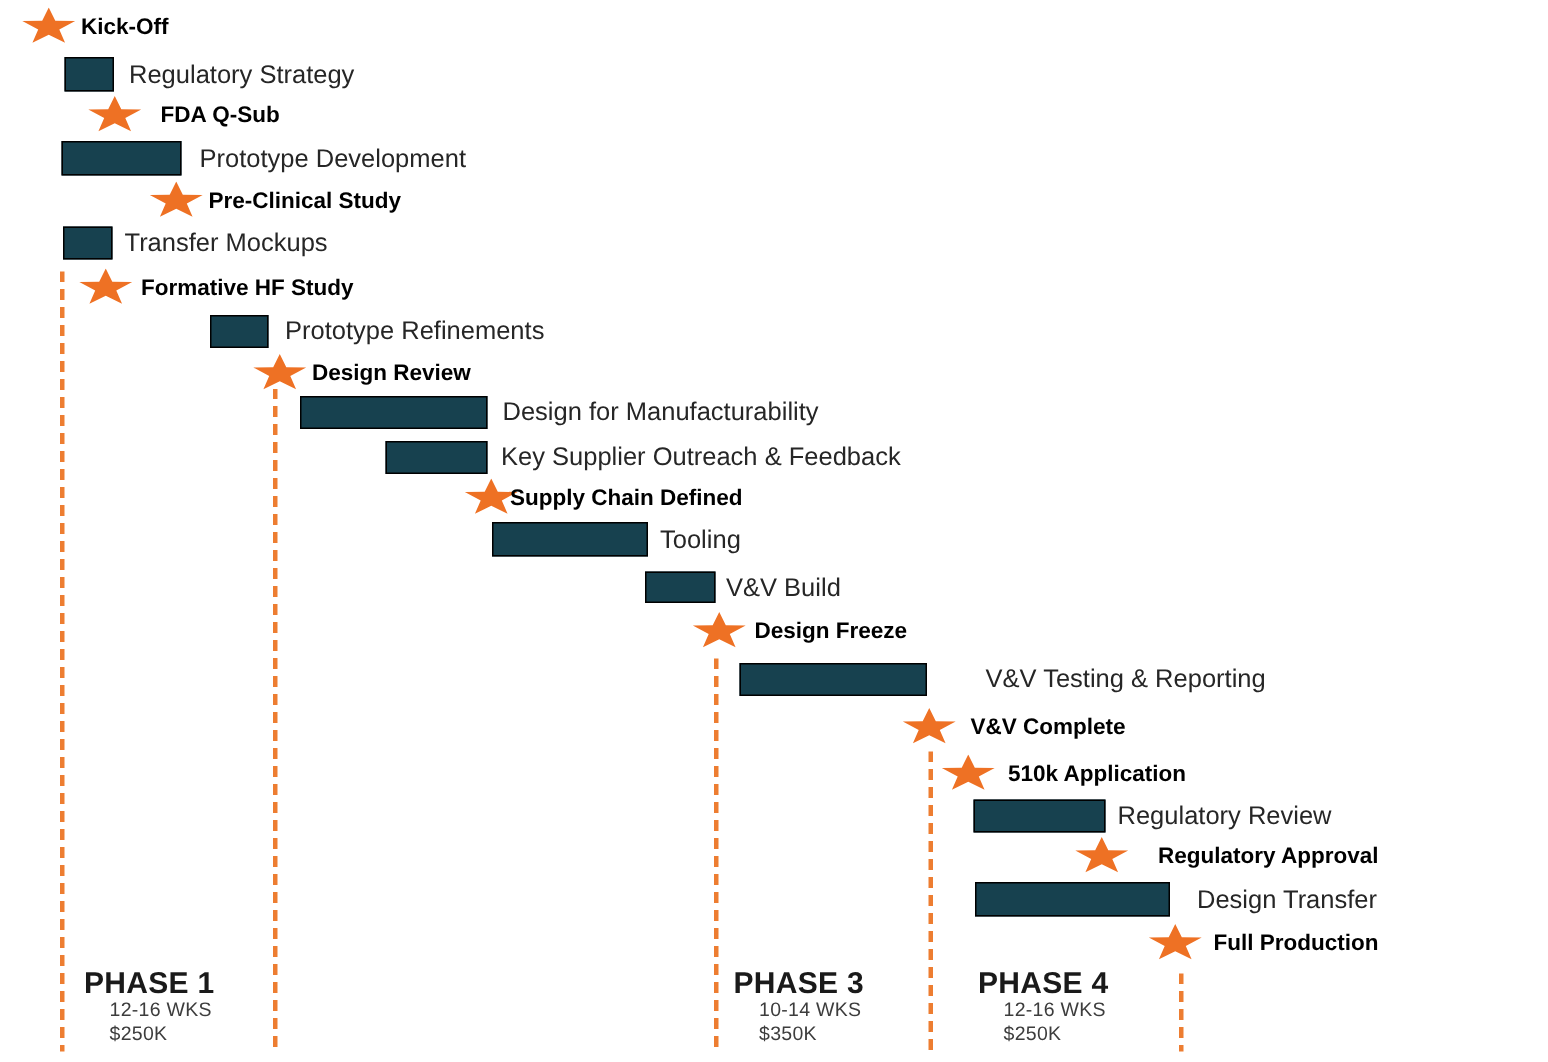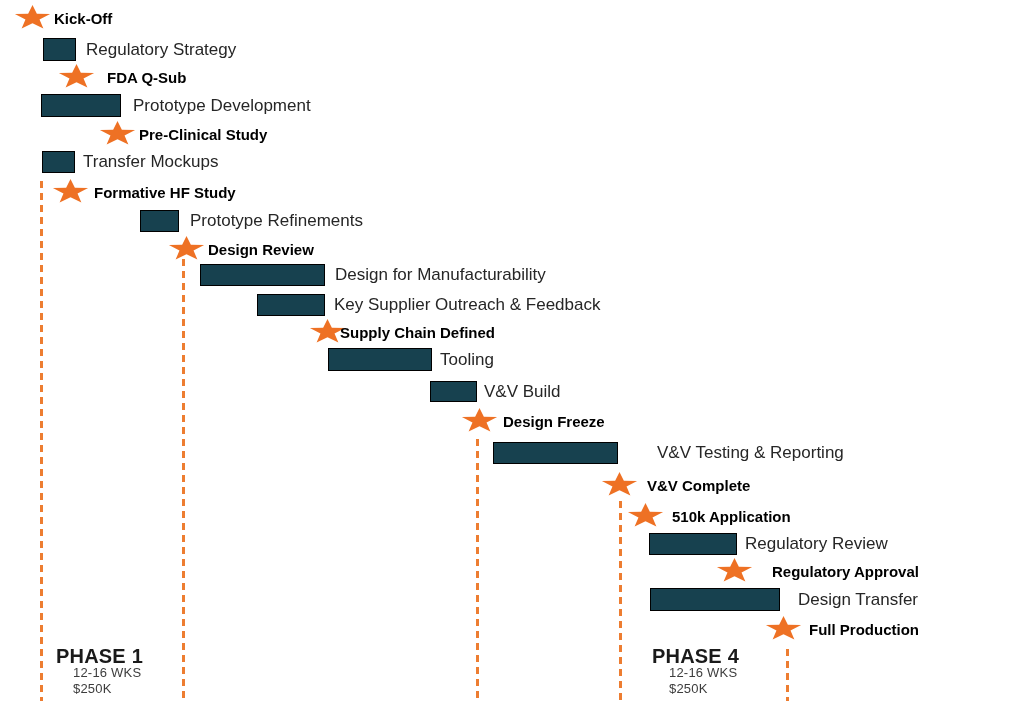--- a/index.html
+++ b/index.html
@@ -143,18 +143,23 @@
     <div class="milestone-label" style="left: 772px; top: 571px;">Regulatory Approval</div>
     <svg class="milestone-star" viewBox="0 0 100 70" preserveAspectRatio="none" aria-hidden="true" style="left: 764.5px; top: 616px; position: absolute;">
       <polygon points="50,0 61.8,23.7 97.6,24.2 69,39.3 79.4,63.3 50,49 20.6,63.3 31,39.3 2.4,24.2 38.2,23.7"></polygon>
     </svg>
     <div class="milestone-label" style="left: 809px; top: 629px;">Full Production</div>
     <div class="phase-block" style="left: 56px; top: 648px;">
       <div class="phase-title">PHASE 1</div>
       <div class="phase-detail">12-16 WKS</div>
       <div class="phase-detail">$250K</div>
     </div>
+    <div class="phase-block" style="left: 489px; top: 648px;">
+      <div class="phase-title">PHASE 3</div>
+      <div class="phase-detail">10-14 WKS</div>
+      <div class="phase-detail">$350K</div>
+    </div>
     <div class="phase-block" style="left: 652px; top: 648px;">
       <div class="phase-title">PHASE 4</div>
       <div class="phase-detail">12-16 WKS</div>
       <div class="phase-detail">$250K</div>
     </div>
   </div>
 
 </body></html>

